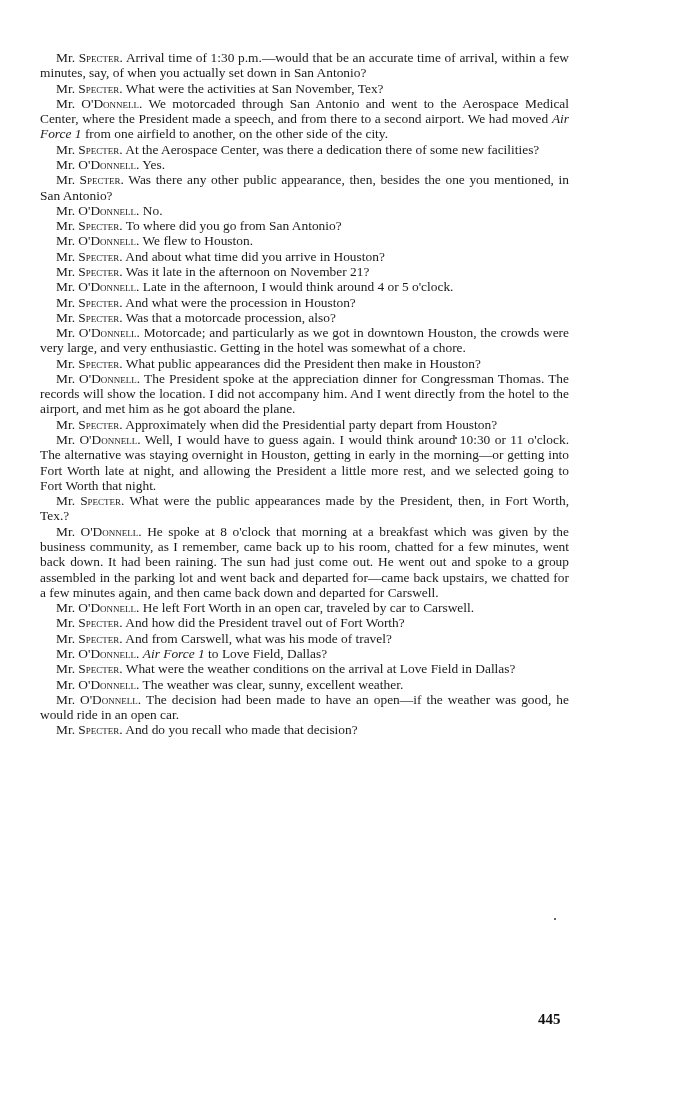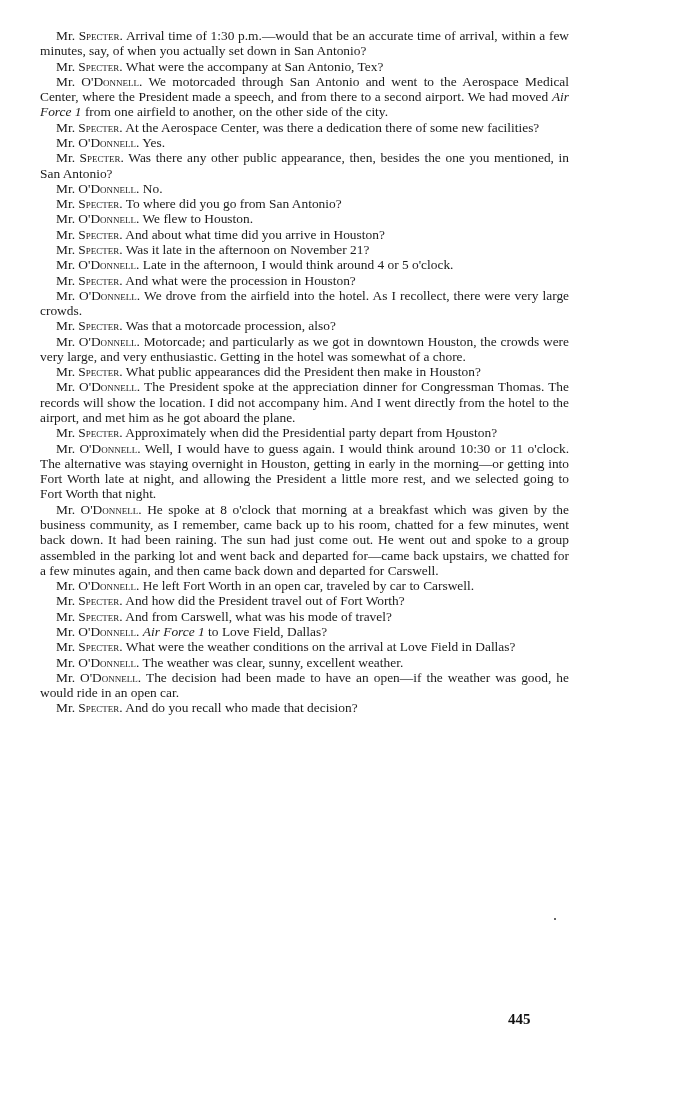--- a/index.html
+++ b/index.html
@@ -1,20 +1,20 @@
 <!DOCTYPE html>
 <html><head>
 <meta charset="utf-8">
 <style>
   html, body { margin: 0; padding: 0; background: #ffffff; }
   body { width: 684px; height: 1104px; position: relative; overflow: hidden; }
   .page {
     position: absolute;
     left: 40px;
-    top: 28px;
+    top: 50px;
     width: 529px;
     font-family: "Liberation Serif", "DejaVu Serif", serif;
     font-size: 13.4px;
     line-height: 15.28px;
     color: #1a1a1a;
     text-align: justify;
   }
   .para {
     margin: 0;
     text-indent: 16px;
@@ -22,56 +22,56 @@
     text-align-last: left;
     hyphens: manual;
   }
   .speaker {
     font-variant: small-caps;
   }
   .speaker .mr { font-variant: normal; }
   .ital { font-style: italic; }
   .page-number {
     position: absolute;
-    left: 508px;
+    left: 538px;
     top: 1011px;
     font-family: "Liberation Serif", "DejaVu Serif", serif;
     font-weight: bold;
     font-size: 15px;
     color: #111;
   }
   .speck {
     position: absolute;
     width: 2px; height: 2px; border-radius: 1px; background: #333;
   }
 </style>
 </head>
 <body>
 
 <div class="page" id="page-body">
     <p class="para"><span class="speaker"><span class="mr">Mr. </span><span>Specter.</span></span> <span>Arrival time of 1:30 p.m.—would that be an accurate time of arrival, within a few minutes, say, of when you actually set down in San Antonio?</span></p>
-    <p class="para"><span class="speaker"><span class="mr">Mr. </span><span>Specter.</span></span> <span>What were the accompany at San Antonio, Tex?</span></p>
+    <p class="para"><span class="speaker"><span class="mr">Mr. </span><span>Specter.</span></span> <span>What were the activities at San November, Tex?</span></p>
     <p class="para"><span class="speaker"><span class="mr">Mr. </span><span>O'Donnell.</span></span> <span>We motorcaded through San Antonio and went to the Aero­space Medical Center, where the President made a speech, and from there to a second airport.  We had moved <span class="ital">Air Force 1</span> from one airfield to another, on the other side of the city.</span></p>
     <p class="para"><span class="speaker"><span class="mr">Mr. </span><span>Specter.</span></span> <span>At the Aerospace Center, was there a dedication there of some new facilities?</span></p>
     <p class="para"><span class="speaker"><span class="mr">Mr. </span><span>O'Donnell.</span></span> <span>Yes.</span></p>
     <p class="para"><span class="speaker"><span class="mr">Mr. </span><span>Specter.</span></span> <span>Was there any other public appearance, then, besides the one you mentioned, in San Antonio?</span></p>
     <p class="para"><span class="speaker"><span class="mr">Mr. </span><span>O'Donnell.</span></span> <span>No.</span></p>
     <p class="para"><span class="speaker"><span class="mr">Mr. </span><span>Specter.</span></span> <span>To where did you go from San Antonio?</span></p>
     <p class="para"><span class="speaker"><span class="mr">Mr. </span><span>O'Donnell.</span></span> <span>We flew to Houston.</span></p>
     <p class="para"><span class="speaker"><span class="mr">Mr. </span><span>Specter.</span></span> <span>And about what time did you arrive in Houston?</span></p>
     <p class="para"><span class="speaker"><span class="mr">Mr. </span><span>Specter.</span></span> <span>Was it late in the afternoon on November 21?</span></p>
     <p class="para"><span class="speaker"><span class="mr">Mr. </span><span>O'Donnell.</span></span> <span>Late in the afternoon, I would think around 4 or 5 o'clock.</span></p>
     <p class="para"><span class="speaker"><span class="mr">Mr. </span><span>Specter.</span></span> <span>And what were the procession in Houston?</span></p>
-    <p class="para"><span class="speaker"><span class="mr">Mr. </span><span>O'Donnell.</span></span> <span>We drove from the airfield into the hotel.  As I recollect, there were very large crowds.</span></p>
     <p class="para"><span class="speaker"><span class="mr">Mr. </span><span>Specter.</span></span> <span>Was that a motorcade procession, also?</span></p>
     <p class="para"><span class="speaker"><span class="mr">Mr. </span><span>O'Donnell.</span></span> <span>Motorcade; and particularly as we got in downtown Houston, the crowds were very large, and very enthusiastic.  Getting in the hotel was somewhat of a chore.</span></p>
     <p class="para"><span class="speaker"><span class="mr">Mr. </span><span>Specter.</span></span> <span>What public appearances did the President then make in Houston?</span></p>
     <p class="para"><span class="speaker"><span class="mr">Mr. </span><span>O'Donnell.</span></span> <span>The President spoke at the appreciation dinner for Con­gressman Thomas. The records will show the location.  I did not accompany him.  And I went directly from the hotel to the airport, and met him as he got aboard the plane.</span></p>
     <p class="para"><span class="speaker"><span class="mr">Mr. </span><span>Specter.</span></span> <span>Approximately when did the Presidential party depart from Houston?</span></p>
     <p class="para"><span class="speaker"><span class="mr">Mr. </span><span>O'Donnell.</span></span> <span>Well, I would have to guess again.  I would think around 10:30 or 11 o'clock.  The alternative was staying overnight in Houston, getting in early in the morning—or getting into Fort Worth late at night, and allowing the President a little more rest, and we selected going to Fort Worth that night.</span></p>
+    <p class="para"><span class="speaker"><span class="mr">Mr. </span><span>Specter.</span></span> <span>What were the public appearances made by the President, then, in Fort Worth, Tex.?</span></p>
     <p class="para"><span class="speaker"><span class="mr">Mr. </span><span>O'Donnell.</span></span> <span>He spoke at 8 o'clock that morning at a breakfast which was given by the business community, as I remember, came back up to his room, chatted for a few minutes, went back down.  It had been raining.  The sun had just come out.  He went out and spoke to a group assembled in the parking lot and went back and departed for—came back upstairs, we chatted for a few minutes again, and then came back down and departed for Carswell.</span></p>
     <p class="para"><span class="speaker"><span class="mr">Mr. </span><span>O'Donnell.</span></span> <span>He left Fort Worth in an open car, traveled by car to Carswell.</span></p>
     <p class="para"><span class="speaker"><span class="mr">Mr. </span><span>Specter.</span></span> <span>And how did the President travel out of Fort Worth?</span></p>
     <p class="para"><span class="speaker"><span class="mr">Mr. </span><span>Specter.</span></span> <span>And from Carswell, what was his mode of travel?</span></p>
     <p class="para"><span class="speaker"><span class="mr">Mr. </span><span>O'Donnell.</span></span> <span><span class="ital">Air Force 1</span> to Love Field, Dallas?</span></p>
     <p class="para"><span class="speaker"><span class="mr">Mr. </span><span>Specter.</span></span> <span>What were the weather conditions on the arrival at Love Field in Dallas?</span></p>
     <p class="para"><span class="speaker"><span class="mr">Mr. </span><span>O'Donnell.</span></span> <span>The weather was clear, sunny, excellent weather.</span></p>
     <p class="para"><span class="speaker"><span class="mr">Mr. </span><span>O'Donnell.</span></span> <span>The decision had been made to have an open—if the weather was good, he would ride in an open car.</span></p>
     <p class="para"><span class="speaker"><span class="mr">Mr. </span><span>Specter.</span></span> <span>And do you recall who made that decision?</span></p>
   </div>

